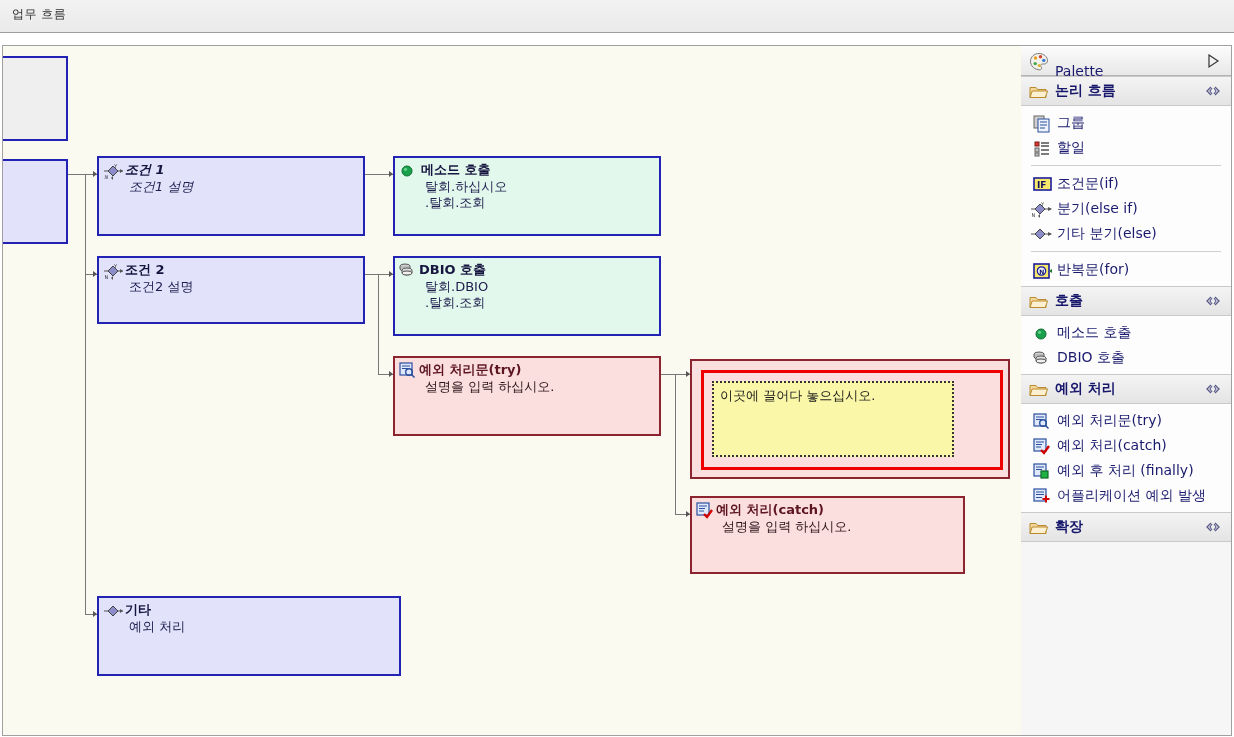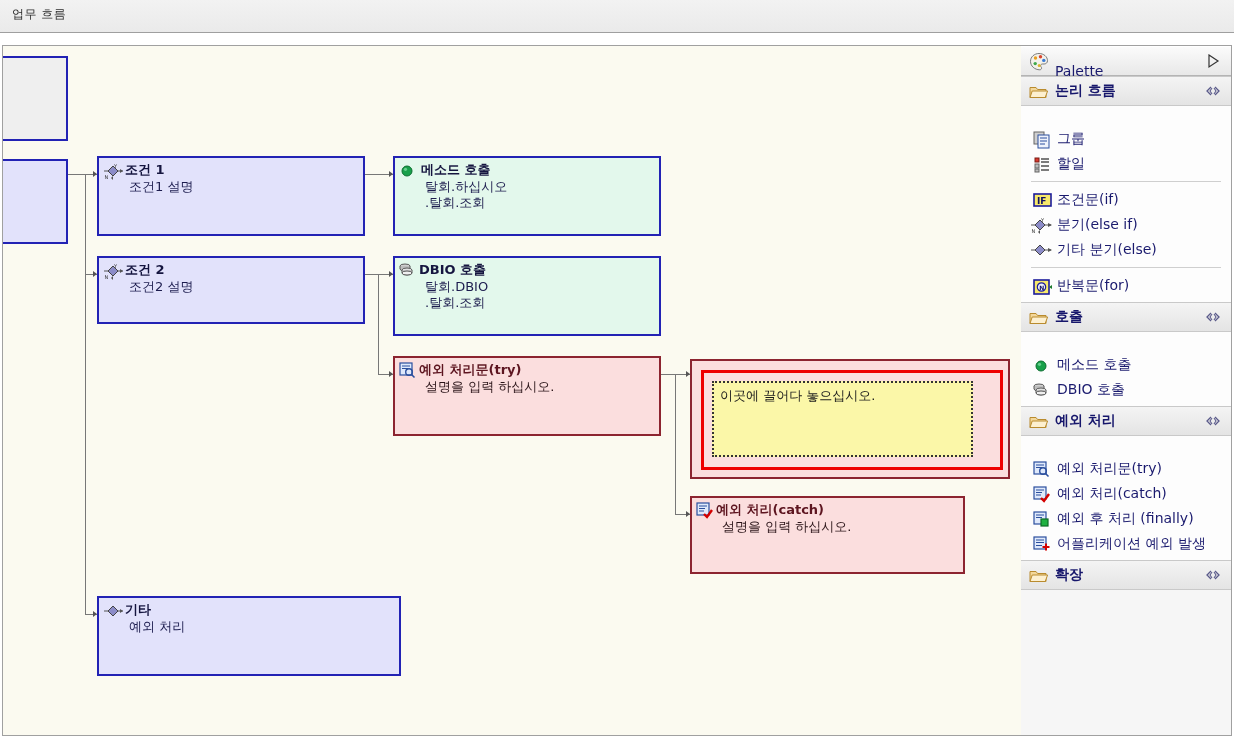--- a/index.html
+++ b/index.html
@@ -101,21 +101,21 @@
     position:relative;height:30px;box-sizing:border-box;
     background:linear-gradient(#f4f4f4,#e4e4e4);
     border-top:1px solid #c9c9c9;border-bottom:1px solid #c9c9c9;
   }
   .drawer-hdr .dtitle{
     position:absolute;left:34px;top:5px;font-size:14px;font-weight:bold;color:#16166b;
     white-space:nowrap;
   }
   .drawer-hdr .folder{position:absolute;left:8px;top:7px;width:20px;height:16px;}
   .drawer-hdr .collapse{position:absolute;right:10px;top:8px;width:16px;height:12px;}
-  .pal-body{background:#fdfdfd;padding:20px 0 4px 0;}
+  .pal-body{background:#fdfdfd;padding:4px 0 4px 0;}
   .pal-item{
     position:relative;min-height:24px;padding:3px 6px 3px 36px;
     font-size:14px;color:#1a1a6e;line-height:19px;
     box-sizing:border-box;cursor:pointer;
   }
   .pal-item .iico{position:absolute;left:12px;top:5px;width:18px;height:18px;}
   .pal-sep{height:1px;background:#cfcfcf;margin:5px 10px;}
   svg{display:block;overflow:visible;}
 </style>
 </head>
@@ -149,21 +149,21 @@
     <div class="ln lnh" style="left:375px;top:328px;width:15px;"></div>
     <div class="arrow" style="left:386px;top:225px;"></div>
     <div class="arrow" style="left:386px;top:325px;"></div>
 
     <div class="ln lnh" style="left:657px;top:328px;width:30px;"></div>
     <div class="ln lnv" style="left:672px;top:328px;height:140px;"></div>
     <div class="ln lnh" style="left:672px;top:468px;width:15px;"></div>
     <div class="arrow" style="left:683px;top:325px;"></div>
     <div class="arrow" style="left:683px;top:465px;"></div>
 
-    <div class="node blue" style="left:94px;top:110px;width:268px;height:80px;">
+    <div class="node blue" style="left:94px;top:110px;width:268px;height:80px;font-style:italic;">
       <span class="ico">
         <svg width="20" height="18" viewBox="0 0 20 18">
           <line x1="0" y1="8" x2="4" y2="8" stroke="#555" stroke-width="1"></line>
           <polygon points="9,3 14,8 9,13 4,8" fill="#8c8cc8" stroke="#444" stroke-width="1"></polygon>
           <line x1="14" y1="8" x2="19" y2="8" stroke="#555" stroke-width="1"></line>
           <polygon points="19,8 16,6 16,10" fill="#555"></polygon>
           <text x="10" y="5" font-size="5" fill="#333">Y</text>
           <text x="0.5" y="16" font-size="5" fill="#333">N</text>
           <polygon points="9,13 9,17 7,15" fill="#555"></polygon>
         </svg>
@@ -224,21 +224,21 @@
           <circle cx="10" cy="10" r="3.3" fill="none" stroke="#2b4f9e" stroke-width="1.4"></circle>
           <line x1="12.3" y1="12.3" x2="15.5" y2="15.5" stroke="#2b4f9e" stroke-width="1.6"></line>
         </svg>
       </span>
       <span class="hdr" style="left:24px;">예외 처리문(try)</span>
       <span class="desc">설명을 입력 하십시오.</span>
     </div>
 
     <div id="sel-container" style="left:687px;top:313px;width:320px;height:120px;">
       <div id="sel-inner" style="left:9px;top:9px;width:302px;height:100px;">
-        <div id="dropzone" style="left:8px;top:8px;width:261px;height:76px;">
+        <div id="dropzone" style="left:8px;top:8px;width:242px;height:76px;">
           <span class="dztxt">이곳에 끌어다 놓으십시오.</span>
         </div>
       </div>
     </div>
 
     <div class="node pink" style="left:687px;top:450px;width:275px;height:78px;">
       <span class="ico" style="left:4px;top:4px;">
         <svg width="17" height="16" viewBox="0 0 17 16">
           <rect x="1" y="1" width="12" height="12" fill="#dfe9fb" stroke="#2b4f9e" stroke-width="1.2"></rect>
           <line x1="3" y1="4" x2="11" y2="4" stroke="#2b4f9e" stroke-width="1"></line>

